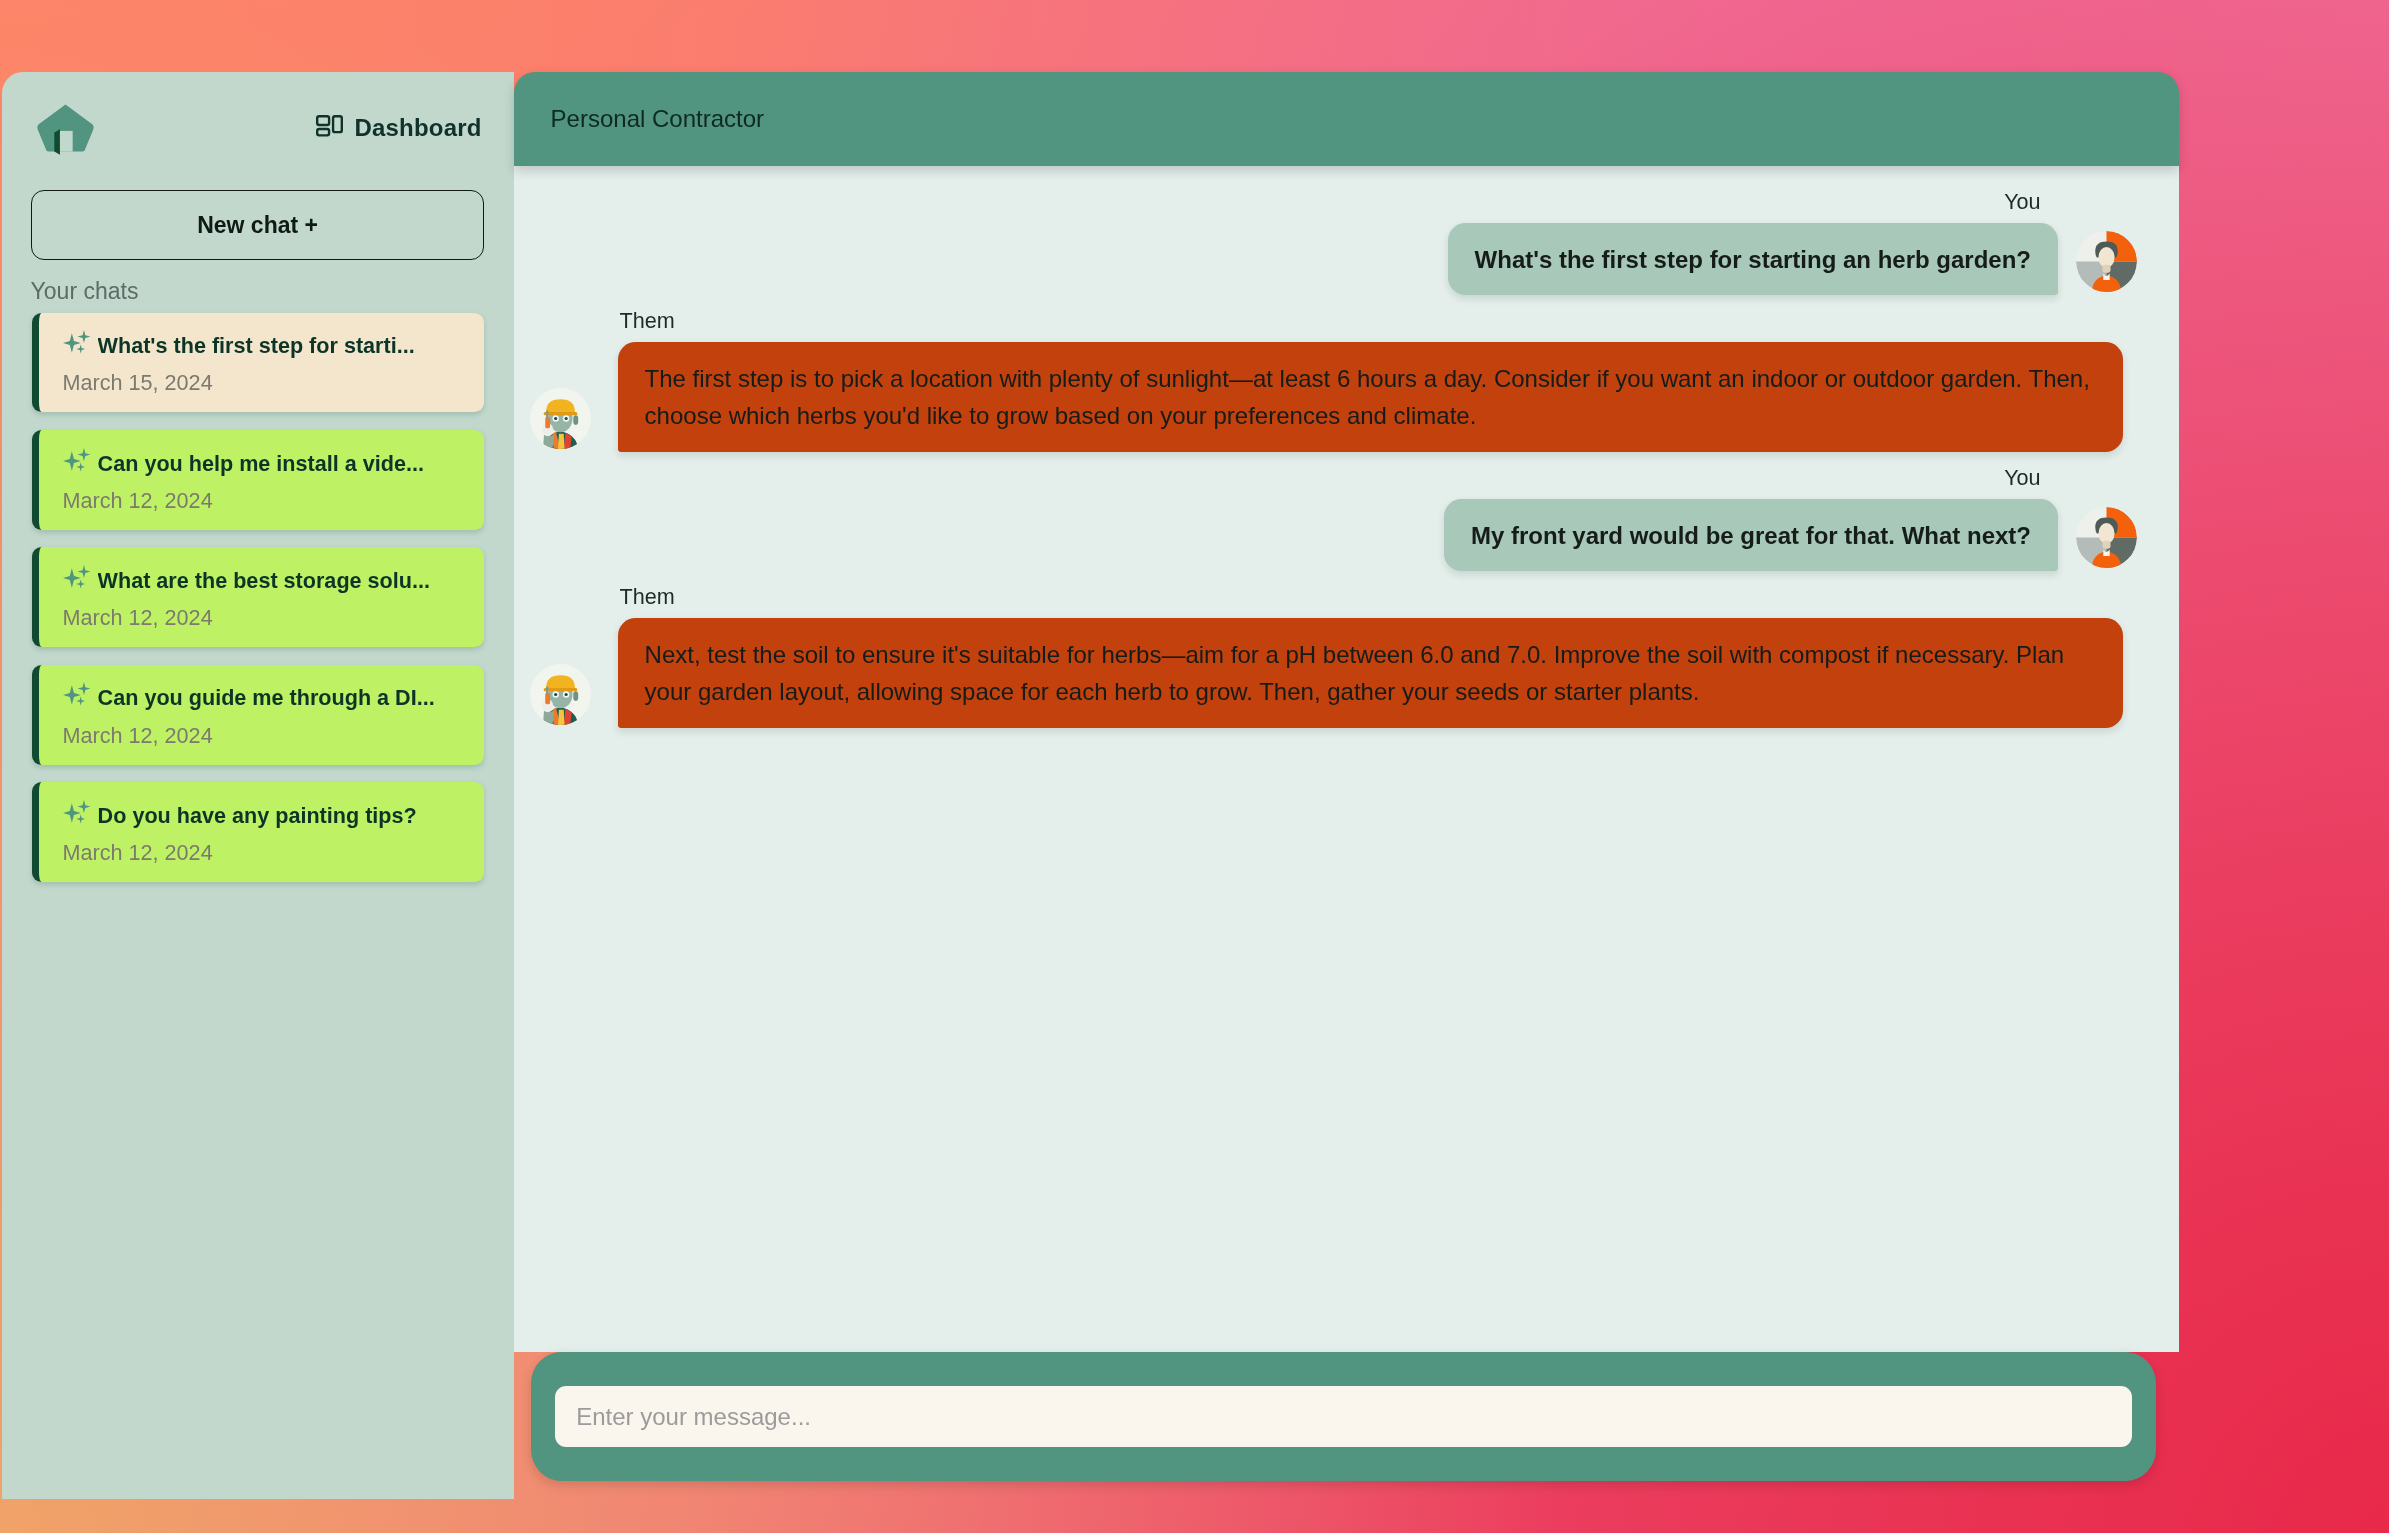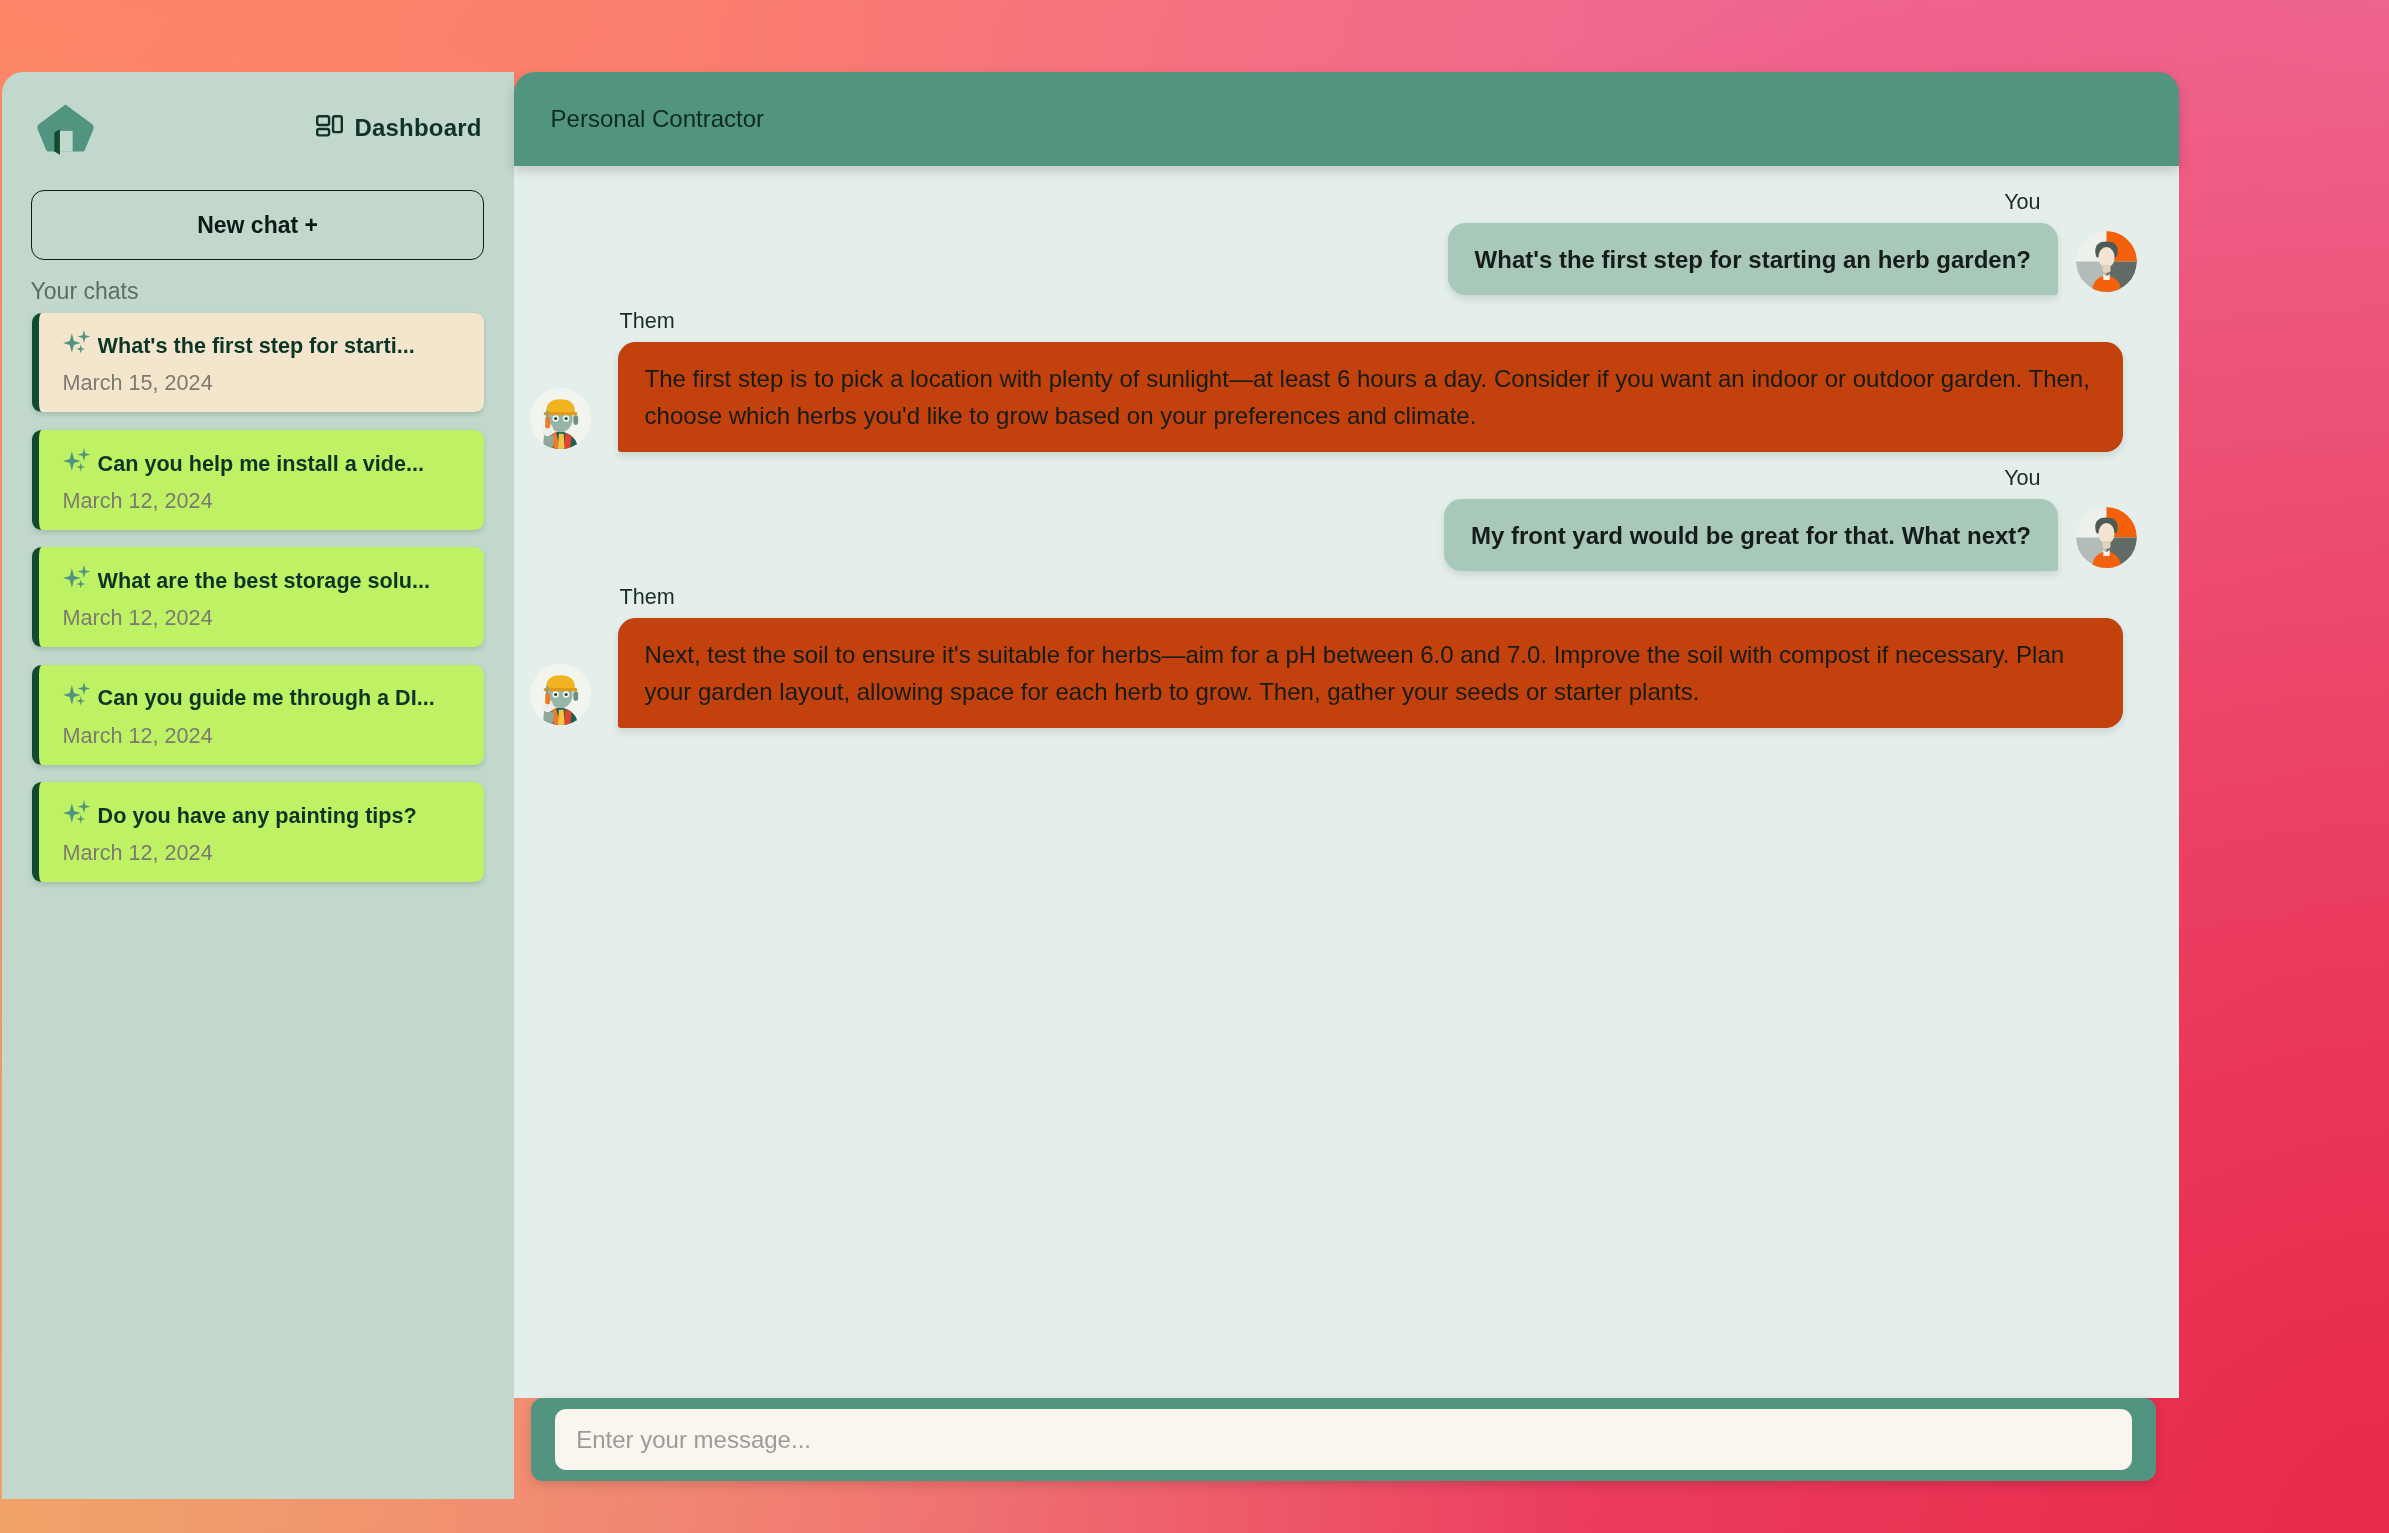--- a/index.html
+++ b/index.html
@@ -189,23 +189,23 @@
     overflow: hidden;
     flex: 0 0 61px;
     background: #eef2ef;
   }
   .avatar.them { margin-right: 27px; margin-bottom: 3.2px; }
   .avatar.you  { margin-left: 17.6px; margin-bottom: 3.2px; }
 
   
   #composer {
     background: #51947f;
-    border-radius: 12px;
+    border-radius: 31px;
     margin: 0 22.4px 17.6px 17.6px;
-    padding: 11px 24px;
+    padding: 34px 24px;
     box-shadow: 0 4px 11.2px rgba(0,0,0,.14);
   }
   #message-input {
     width: 100%;
     height: 61px;
     background: #faf6ee;
     border: none;
     border-radius: 11.2px;
     padding: 0 21px;
     font-size: 24px;

